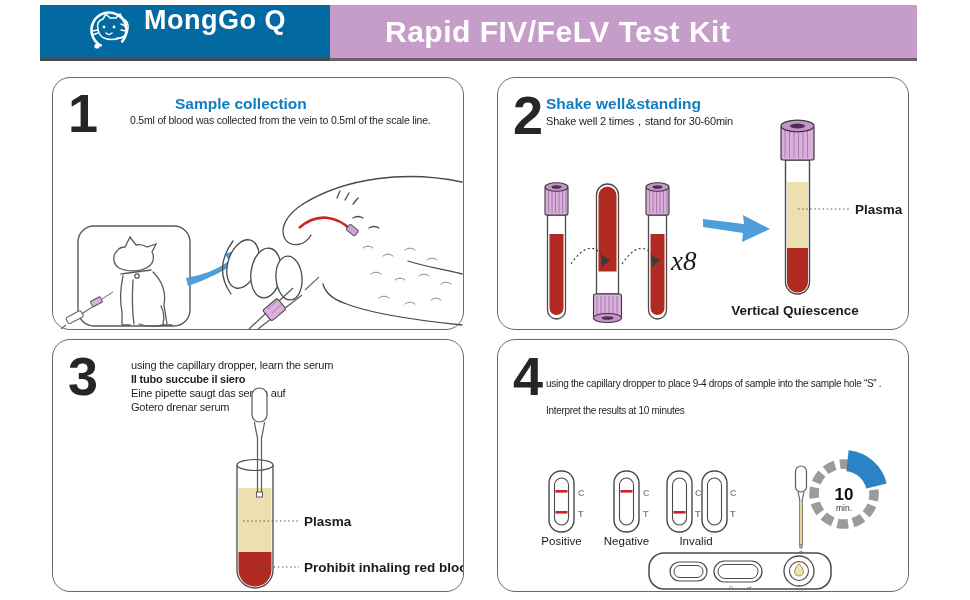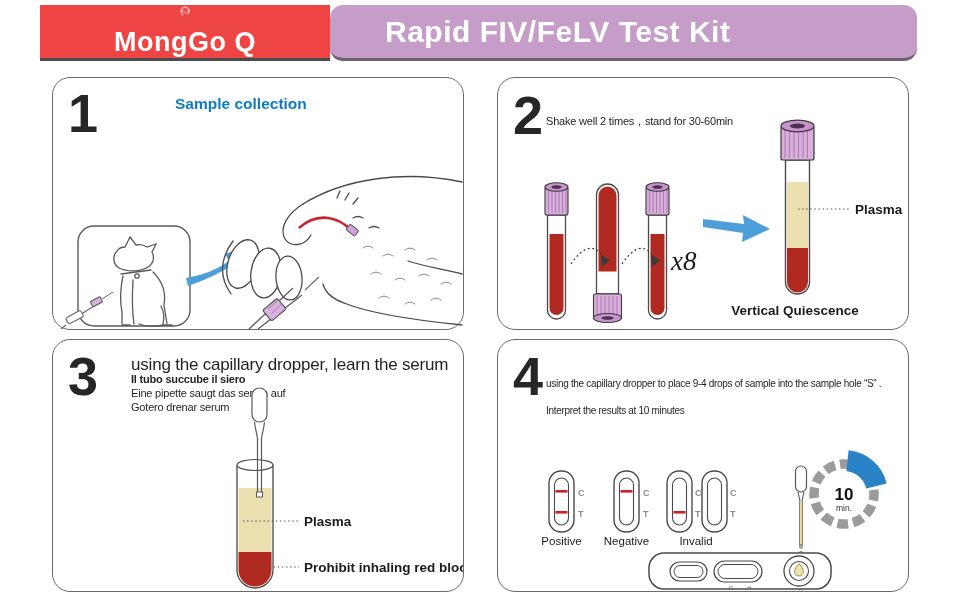--- a/index.html
+++ b/index.html
@@ -1,22 +1,22 @@
 <!DOCTYPE html>
 <html><head>
 <meta charset="utf-8">
 <style>
   html,body{margin:0;padding:0;background:#fff;}
   .page{position:relative;width:970px;height:600px;background:#fff;overflow:hidden;
         font-family:"Liberation Sans",sans-serif;color:#221f20;}
-  .hdr-brand{position:absolute;left:40px;top:5px;width:290px;height:53px;background:#ef4444;
-             border-bottom:3px solid #4a4a4c;display:flex;align-items:center;justify-content:center;gap:10px;flex-direction:column;}
+  .hdr-brand{position:absolute;left:40px;top:5px;width:290px;height:53px;background:#0369a1;
+             border-bottom:3px solid #4a4a4c;display:flex;justify-content:center;gap:10px;}
   .brand-txt{color:#fff;font-size:27px;font-weight:bold;letter-spacing:.5px;}
   .hdr-banner{position:absolute;left:330px;top:5px;width:587px;height:53px;background:#c59dc8;
-              border-bottom:3px solid #6e5f72;display:flex;align-items:center;border-radius:13px;}
+              border-bottom:3px solid #6e5f72;display:flex;align-items:center;}
   .banner-txt{color:#fff;font-size:30px;font-weight:bold;padding-left:55px;letter-spacing:.5px;}
   .panel{position:absolute;width:410px;height:251px;border:1.5px solid #6a6a6c;border-radius:18px;background:#fff;}
   .stepnum{position:absolute;left:8px;width:44px;text-align:center;font-size:54px;line-height:.92;
            font-weight:800;color:#262626;}
   .steptitle{position:absolute;font-size:15.5px;font-weight:bold;color:#0e7dc2;white-space:nowrap;}
   .stepdesc{position:absolute;font-size:10.5px;letter-spacing:-.2px;color:#221f20;white-space:nowrap;line-height:14px;}
   .stepdesc.small{font-size:10px;letter-spacing:-.3px;line-height:13px;}
   .ill{position:absolute;left:0;top:0;}
   svg{font-family:"Liberation Sans",sans-serif;}
   svg text.lbl{font-size:13.5px;font-weight:600;fill:#1b1b1b;}
@@ -49,20 +49,21 @@
     </svg>
     <div class="brand-txt">MongGo Q</div>
   </div>
   <div class="hdr-banner">
     <div class="banner-txt">Rapid FIV/FeLV Test Kit</div>
   </div>
 
   <div class="panel" style="left:52px;top:77px;">
     <div class="stepnum" style="top:11px;">1</div>
     <div class="steptitle" style="left:77px;top:17px;margin-left:45px;">Sample collection</div>
+    <div class="stepdesc" style="left:77px;top:35px;">0.5ml of blood was collected from the vein to 0.5ml of the scale line.</div>
 
     <svg class="ill" width="410" height="251" viewBox="0 0 410 251">
 
       <rect x="25" y="148" width="112" height="100" rx="16" fill="#fff" stroke="#5a5a5c" stroke-width="1.4"></rect>
       <g stroke="#5a5a5c" stroke-width="1.3" fill="none" stroke-linecap="round">
         <path d="M66 190 c-6 -4 -7 -12 -2 -17 c2 -3 5 -4 8 -4 l5 -10 6 8 c4 -1 8 0 11 2 l9 -3 -4 8 c3 6 1 12 -4 15 c-8 5 -21 5 -29 1 z" fill="#fff"></path>
         <path d="M68 196 l30 -4"></path>
         <circle cx="84" cy="198" r="2.2"></circle>
         <path d="M100 194 c10 10 13 22 11 33 l3 19"></path>
         <path d="M70 198 c-3 14 -3 26 -1 36 l0 12"></path>
@@ -110,20 +111,21 @@
         <line x1="249" y1="217" x2="205" y2="251" stroke="#5a5a5c" stroke-width="1.3"></line>
         <rect x="212" y="225" width="19" height="14" rx="2" fill="#d8b2dc" stroke="#4a4a4c" stroke-width="1.1" transform="rotate(-40 221 232)"></rect>
         <path d="M215 231 l10 -9 M219 235 l10 -9 M223 239 l10 -9" stroke="#a87cae" stroke-width="1" transform="rotate(0)"></path>
         <line x1="252" y1="212" x2="266" y2="199" stroke="#6a6a6a" stroke-width="1.1"></line>
       </g>
     </svg>
   </div>
 
   <div class="panel" style="left:497px;top:77px;">
     <div class="stepnum" style="top:13px;">2</div>
+    <div class="steptitle" style="left:48px;top:17px;">Shake well&amp;standing</div>
     <div class="stepdesc" style="left:48px;top:36px;font-size:11px;">Shake well 2 times，stand for 30-60min</div>
 
     <svg class="ill" width="410" height="251" viewBox="0 0 410 251">
       <defs>
         <g id="tube-upright">
           <path d="M2.5 137 v95 a9 9 0 0 0 18 0 v-95 z" fill="#fff" stroke="#4a4a4c" stroke-width="1.3"></path>
           <path d="M4.5 156 v74 a7 7 0 0 0 14 0 v-74 z" fill="#b12a21"></path>
           <rect x="0" y="109" width="23" height="28" rx="2" fill="#d9aedb" stroke="#3a3a3c" stroke-width="1.1"></rect>
           <path d="M3.5 111 v24 M7 111 v24 M10.5 111 v24 M14 111 v24 M17.5 111 v24 M21 111 v24" stroke="#a87cae" stroke-width="1"></path>
           <ellipse cx="11.5" cy="109" rx="11.5" ry="4.2" fill="#c693cb" stroke="#3a3a3c" stroke-width="1.1"></ellipse>
@@ -164,21 +166,21 @@
         <ellipse cx="299.5" cy="48" rx="7.5" ry="2.6" fill="#4f2f52"></ellipse>
       </g>
       <path d="M300 131 H352" stroke="#555" stroke-width="1" stroke-dasharray="1.5 2.6"></path>
       <text class="lbl" x="357" y="136">Plasma</text>
       <text class="lbl" x="297" y="237" text-anchor="middle">Vertical Quiescence</text>
     </svg>
   </div>
 
   <div class="panel" style="left:52px;top:339px;">
     <div class="stepnum" style="top:12px;">3</div>
-    <div class="stepdesc" style="left:78px;top:18px;font-size:17px;">using the capillary dropper, learn the serum</div>
+    <div class="stepdesc" style="left:78px;top:18px;font-size:11px;">using the capillary dropper, learn the serum</div>
     <div class="stepdesc" style="left:78px;top:32px;font-size:11px;font-weight:bold;">Il tubo succube il siero</div>
     <div class="stepdesc" style="left:78px;top:46px;font-size:11px;">Eine pipette saugt das serum auf</div>
     <div class="stepdesc" style="left:78px;top:60px;font-size:11px;">Gotero drenar serum</div>
 
     <svg class="ill" width="410" height="251" viewBox="0 0 410 251">
 
       <g>
         <path d="M184 125 v105 a18 18 0 0 0 36 0 v-105" fill="#fff" stroke="#4a4a4c" stroke-width="1.3"></path>
         <rect x="185.5" y="148" width="33" height="64" fill="#ecdfb0"></rect>
         <path d="M185.5 212 v18 a16.5 16.5 0 0 0 33 0 v-18 z" fill="#b12a21"></path>

